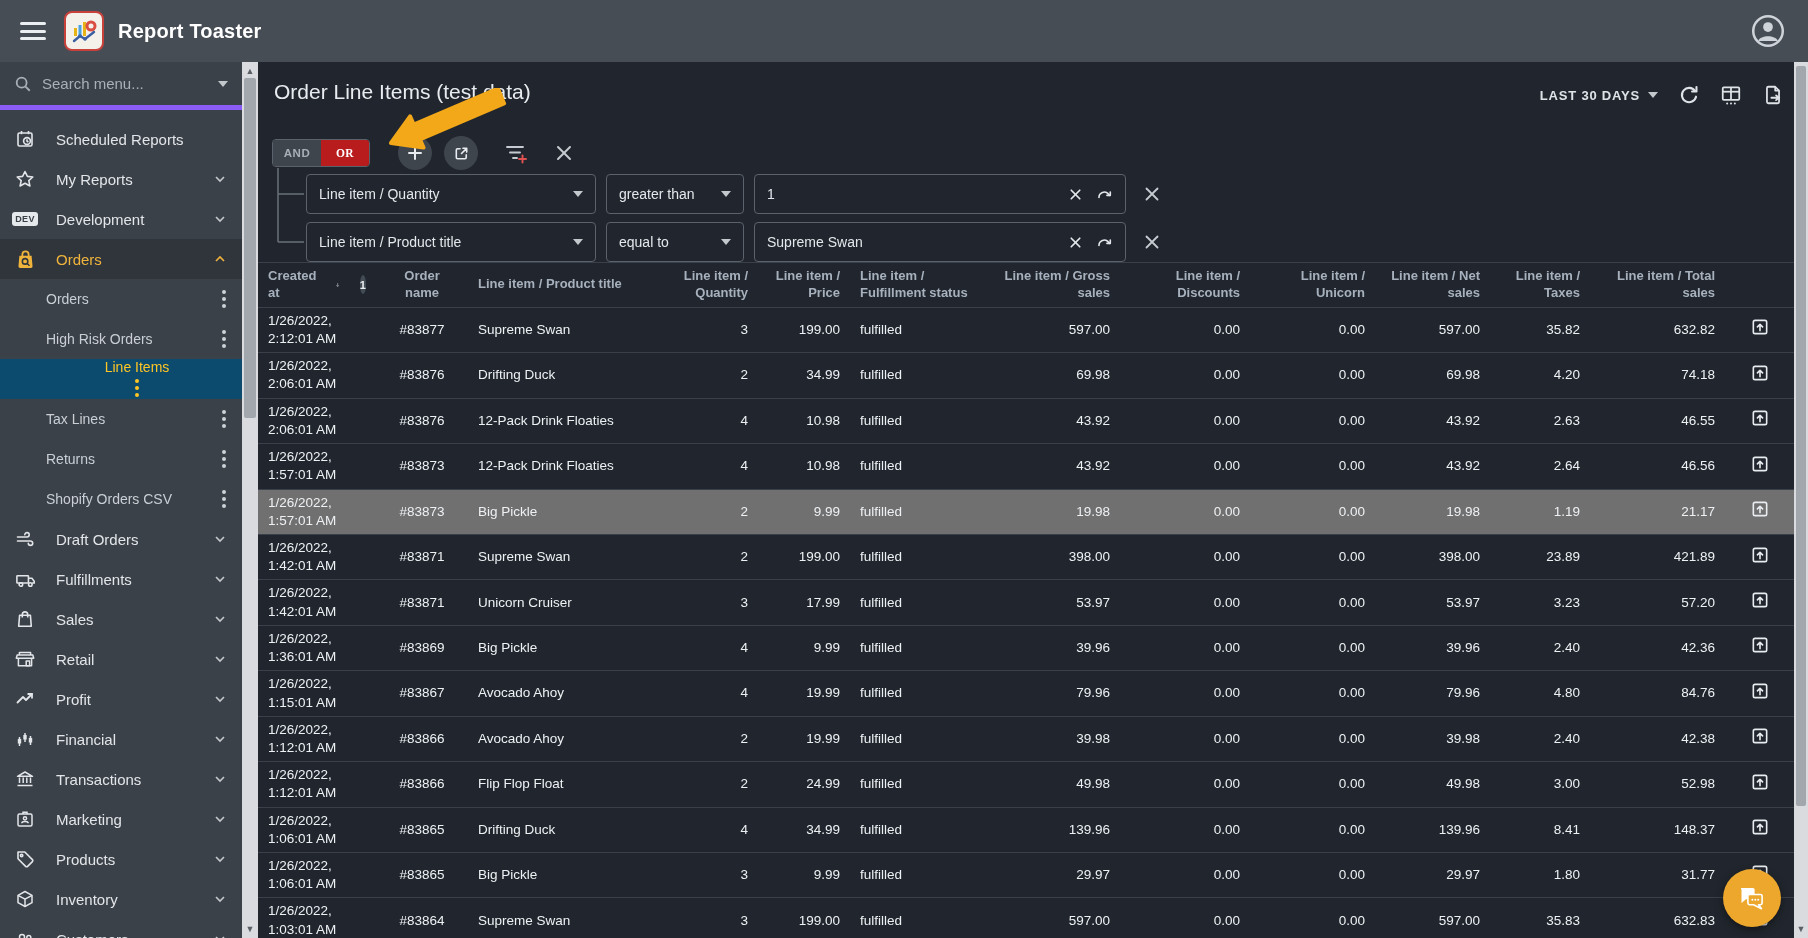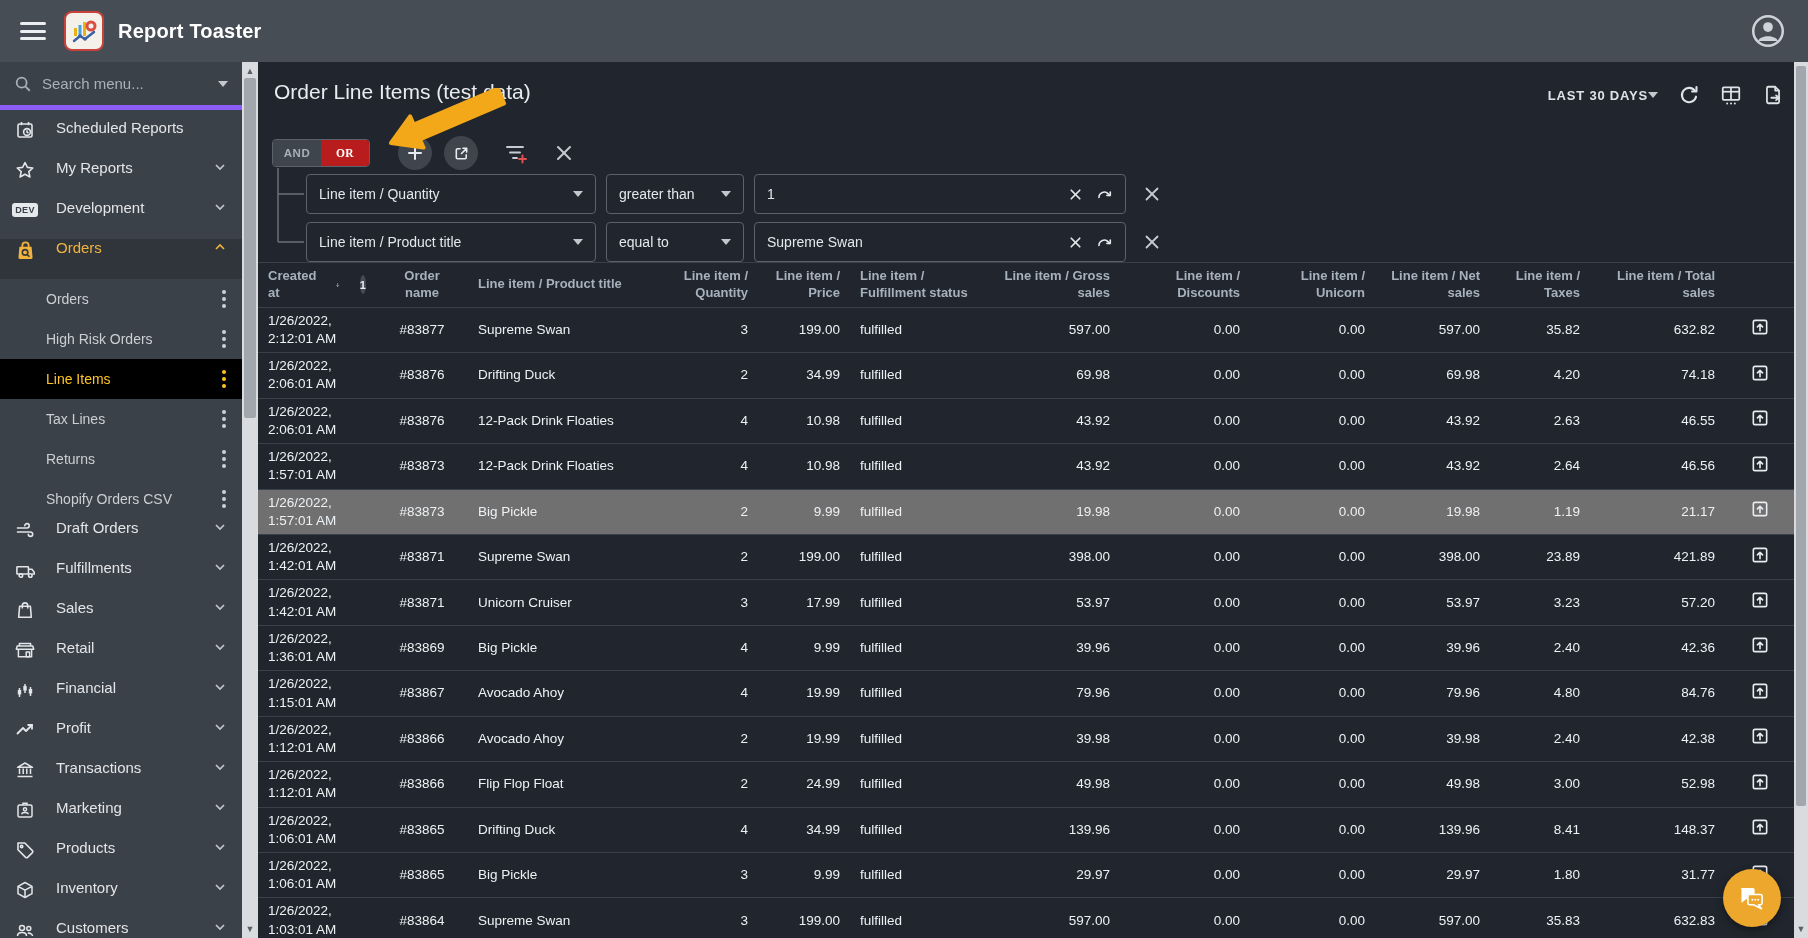--- a/index.html
+++ b/index.html
@@ -20,54 +20,54 @@
 
   
   #sidebar { position:absolute; left:0; top:62px; width:242px; height:876px;
     background:#3b4148; overflow:hidden; }
   .search-row { height:48px; border-bottom:5px solid #8b5cf6; display:flex;
     align-items:center; padding:0 14px; color:#a9b0b8; }
   .search-row .search-text { font-size:15px; margin-left:10px; flex:1; }
   .caret-down { width:0; height:0; border-left:5px solid transparent;
     border-right:5px solid transparent; border-top:6px solid #c3c8cd; }
   .nav-list { padding-top:9px; }
-  .nav-item { height:40px; display:flex; align-items:flex-start; padding:0 14px;
+  .nav-item { height:40px; display:flex; align-items:center; padding:0 14px;
     color:#e2e5e9; cursor:pointer; }
   .nav-item .nav-icon { width:22px; height:22px; display:flex; align-items:center;
     justify-content:center; margin-right:20px; flex-shrink:0; }
   .nav-item .nav-label { font-size:15px; flex:1; white-space:nowrap; overflow:hidden; }
   .nav-item .chev { width:16px; height:16px; color:#c3c8cd; flex-shrink:0; }
   .nav-item.active-parent { background:#30353c; color:#f0b43c; }
   .nav-item.active-parent .chev { color:#f0b43c; }
   .dev-badge { background:#e6e9ec; color:#3a4047; font-size:9px; font-weight:bold;
     border-radius:3px; padding:2px 3px; letter-spacing:.3px; }
   .sub-item { height:40px; display:flex; align-items:center; padding:0 14px 0 46px;
     color:#c9cfd5; cursor:pointer; }
   .sub-item .nav-label { font-size:14px; flex:1; }
   .sub-item .kebab { color:#ced3d8; }
-  .sub-item.selected { background:#000000; color:#ffc524; }
+  .sub-item.selected { background:#0c4a6e; color:#ffc524;flex-direction:column; }
   .sub-item.selected .kebab { color:#ffc524; }
   .kebab { display:flex; flex-direction:column; gap:3px; padding:2px; }
   .kebab i { width:4px; height:4px; border-radius:50%; background:currentColor; }
 
   
   .sb-strip { position:absolute; top:62px; height:876px; background:#d9dbde; z-index:20; }
   #sidebar-sb { left:242px; width:16px; }
   #main-sb { left:1794px; width:14px; }
   .sb-thumb { position:absolute; left:2px; right:2px; background:#a2a7ad; border-radius:2px; }
   .sb-arrow { position:absolute; left:0; right:0; text-align:center; color:#5a5f66;
     font-size:9px; line-height:14px; }
 
   
   #main { position:absolute; left:258px; top:62px; width:1536px; height:876px;
     background:#21262e; overflow:hidden; }
   .page-title { position:absolute; left:16px; top:18px; font-size:21px; color:#e8ebef; }
   .header-controls { position:absolute; right:10px; top:22px; display:flex;
     align-items:center; gap:20px; color:#dfe3e8; }
-  .date-range { display:flex; align-items:center; font-size:13px;
+  .date-range { display:flex; align-items:center; gap:8px; font-size:13px;
     font-weight:bold; letter-spacing:.8px; cursor:pointer; }
   .hicon { width:22px; height:22px; cursor:pointer; }
 
   
   .filter-toolbar { position:absolute; left:14px; top:76px; height:30px; display:flex;
     align-items:center; }
   .logic-toggle { display:flex; border:1px solid #5b626b; border-radius:4px;
     overflow:hidden; height:28px; }
   .logic-btn { width:48px; display:flex; align-items:center; justify-content:center;
     font-size:11.5px; font-weight:bold; letter-spacing:.5px; cursor:pointer;
@@ -312,43 +312,43 @@
           </svg>
       </span>
       <span class="nav-label">Retail</span>
       <svg class="chev" viewBox="0 0 20 20" fill="none" stroke="currentColor" stroke-width="2">
           <path d="M5 7.5 l5 5 5-5"></path>
         </svg>
     </div>
 
     <div class="nav-item">
       <span class="nav-icon">
+        <svg width="20" height="20" viewBox="0 0 20 20" fill="none" stroke="currentColor" stroke-width="1.8" stroke-linecap="round" stroke-linejoin="round">
+            <path d="M2.5 13.5 L8 8 l3 3 L17 5"></path>
+            <path d="M13.2 5 H17 v3.8"></path>
+          </svg>
+      </span>
+      <span class="nav-label">Profit</span>
+      <svg class="chev" viewBox="0 0 20 20" fill="none" stroke="currentColor" stroke-width="2">
+          <path d="M5 7.5 l5 5 5-5"></path>
+        </svg>
+    </div>
+
+    <div class="nav-item">
+      <span class="nav-icon">
         <svg width="20" height="20" viewBox="0 0 20 20" fill="none" stroke="currentColor" stroke-width="1.5">
             <line x1="4.5" y1="8" x2="4.5" y2="17"></line>
             <rect x="2.8" y="10" width="3.4" height="4.5" fill="currentColor" stroke="none"></rect>
             <line x1="10" y1="4" x2="10" y2="13"></line>
             <rect x="8.3" y="6" width="3.4" height="4.5" fill="currentColor" stroke="none"></rect>
             <line x1="15.5" y1="7" x2="15.5" y2="16"></line>
             <rect x="13.8" y="9" width="3.4" height="4.5" fill="currentColor" stroke="none"></rect>
           </svg>
       </span>
       <span class="nav-label">Financial</span>
-      <svg class="chev" viewBox="0 0 20 20" fill="none" stroke="currentColor" stroke-width="2">
-          <path d="M5 7.5 l5 5 5-5"></path>
-        </svg>
-    </div>
-
-    <div class="nav-item">
-      <span class="nav-icon">
-        <svg width="20" height="20" viewBox="0 0 20 20" fill="none" stroke="currentColor" stroke-width="1.8" stroke-linecap="round" stroke-linejoin="round">
-            <path d="M2.5 13.5 L8 8 l3 3 L17 5"></path>
-            <path d="M13.2 5 H17 v3.8"></path>
-          </svg>
-      </span>
-      <span class="nav-label">Profit</span>
       <svg class="chev" viewBox="0 0 20 20" fill="none" stroke="currentColor" stroke-width="2">
           <path d="M5 7.5 l5 5 5-5"></path>
         </svg>
     </div>
 
     <div class="nav-item">
       <span class="nav-icon">
         <svg width="20" height="20" viewBox="0 0 20 20" fill="none" stroke="currentColor" stroke-width="1.5" stroke-linejoin="round">
             <path d="M2.5 7.3 L10 3 l7.5 4.3 z"></path>
             <line x1="4.5" y1="8.5" x2="4.5" y2="14"></line>

